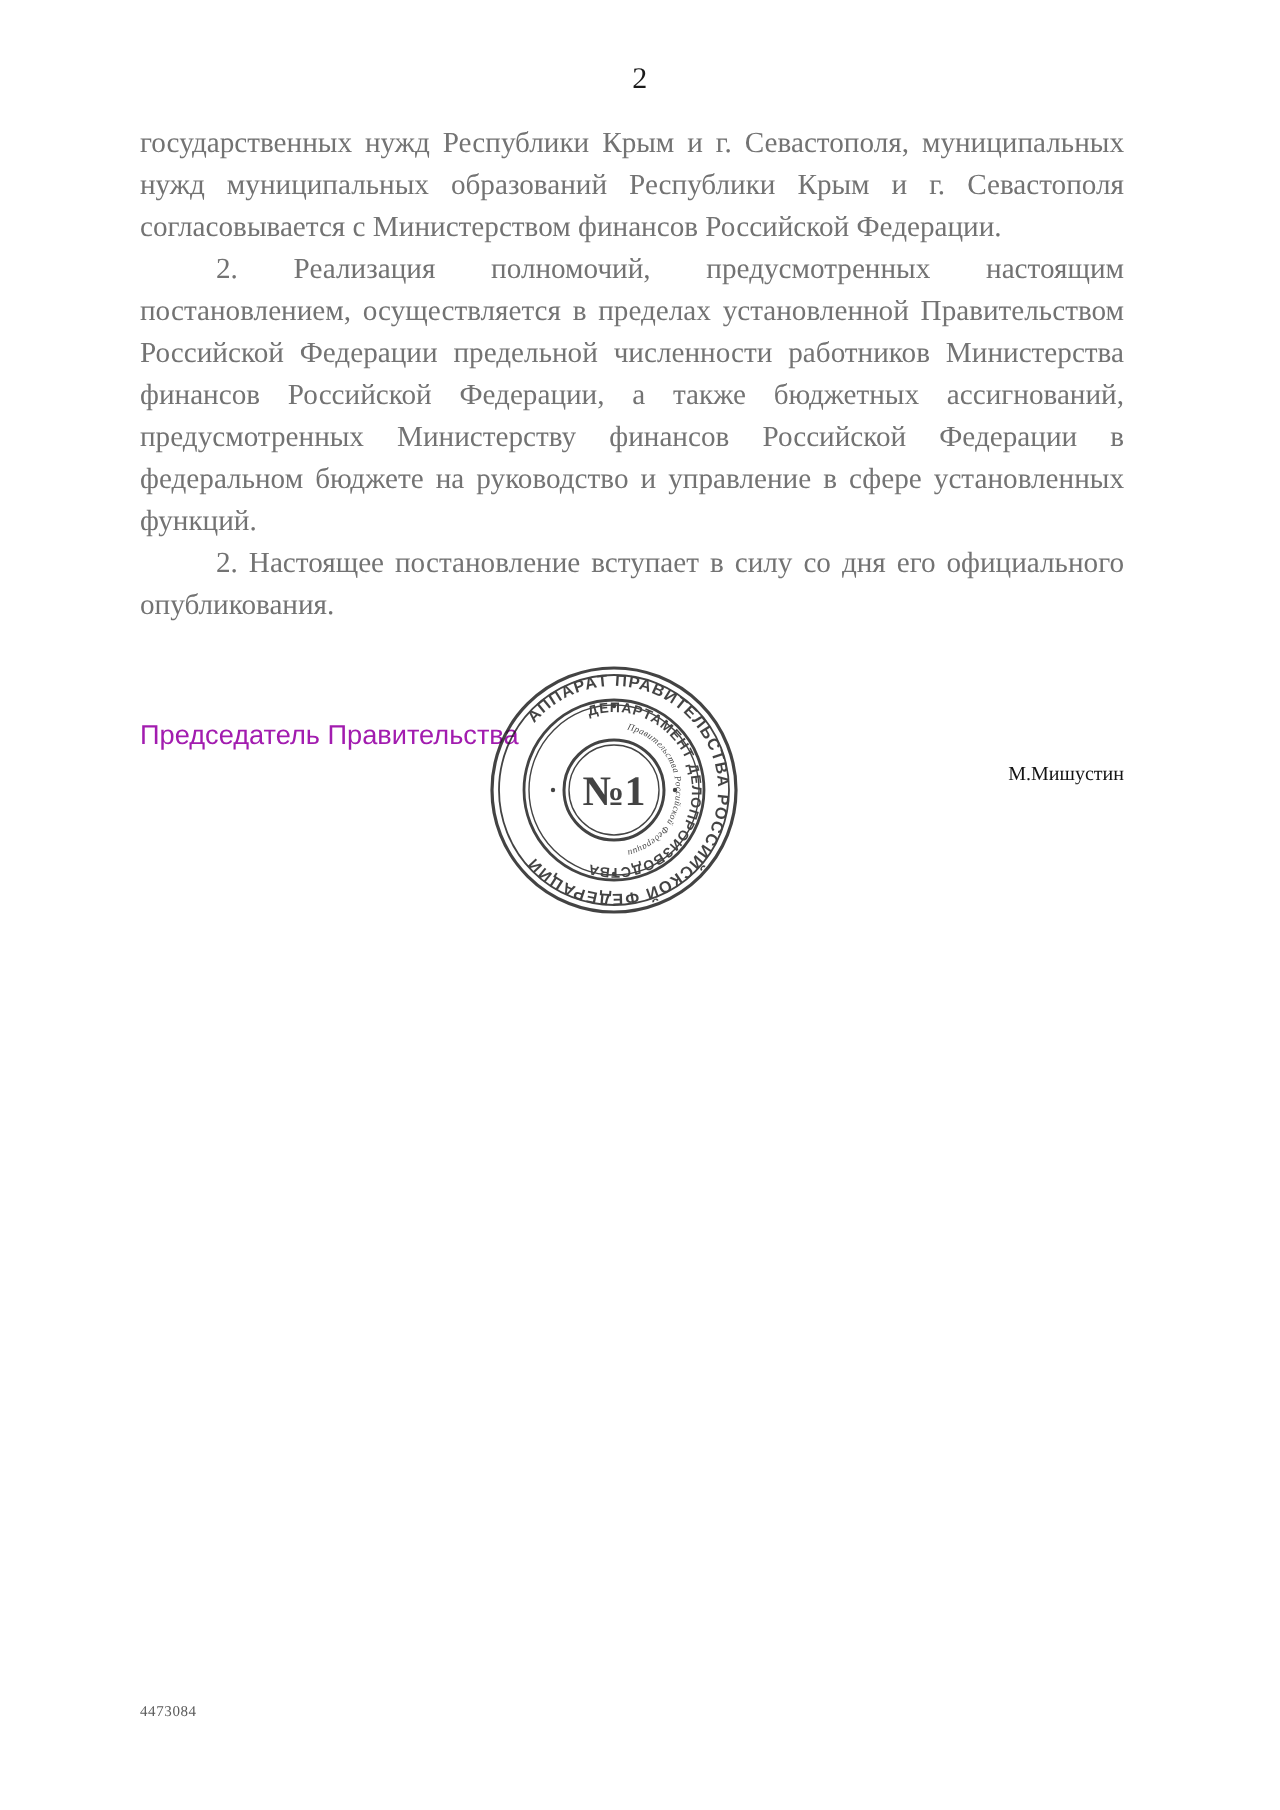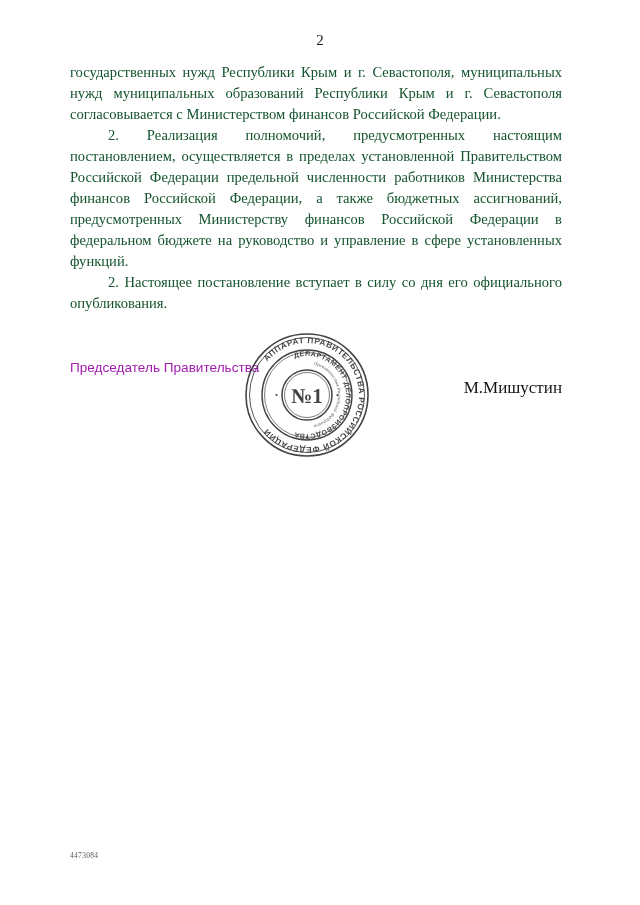--- a/index.html
+++ b/index.html
@@ -40,21 +40,21 @@
     left: 70px;
     width: 492px;
   }
 
   .para {
     margin: 0;
     font-size: 14.6px;
     line-height: 21px;
     text-align: justify;
     text-justify: inter-word;
-    color: #14532d;
+    color: #737373;
     hyphens: none;
   }
 
   .para.continued {
     text-indent: 0;
   }
 
   .para.numbered {
     text-indent: 38px;
     margin-top: 0px;
@@ -93,21 +93,21 @@
   .sig-line-2 {
     display: block;
     padding-left: 18px;
   }
 
   .sig-name {
     position: absolute;
     top: 20px;
     right: 0;
     font-family: "Liberation Serif", "DejaVu Serif", serif;
-    font-size: 17px;
+    font-size: 10px;
     line-height: 20px;
     color: #141414;
     white-space: nowrap;
   }
 
   
   .stamp {
     position: absolute;
     left: 243px;
     top: 331px;

